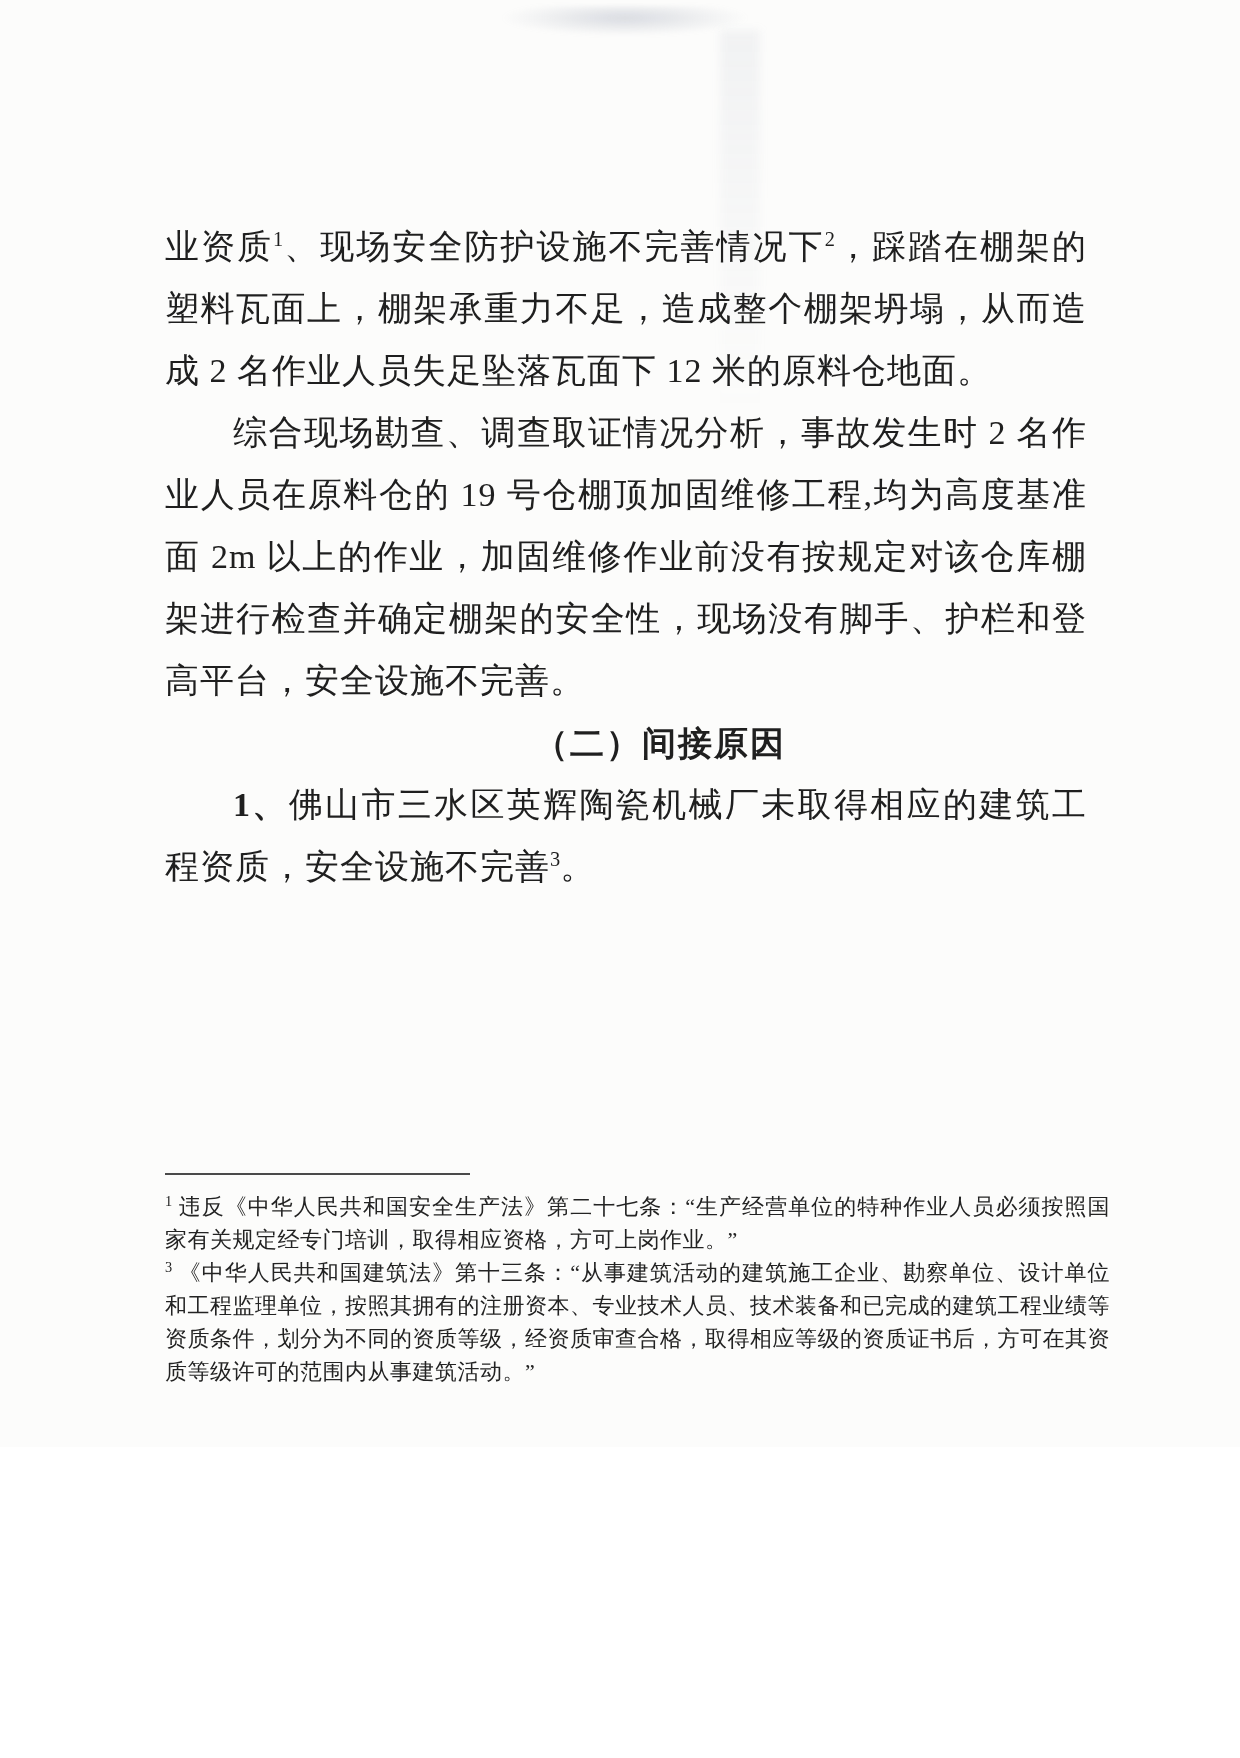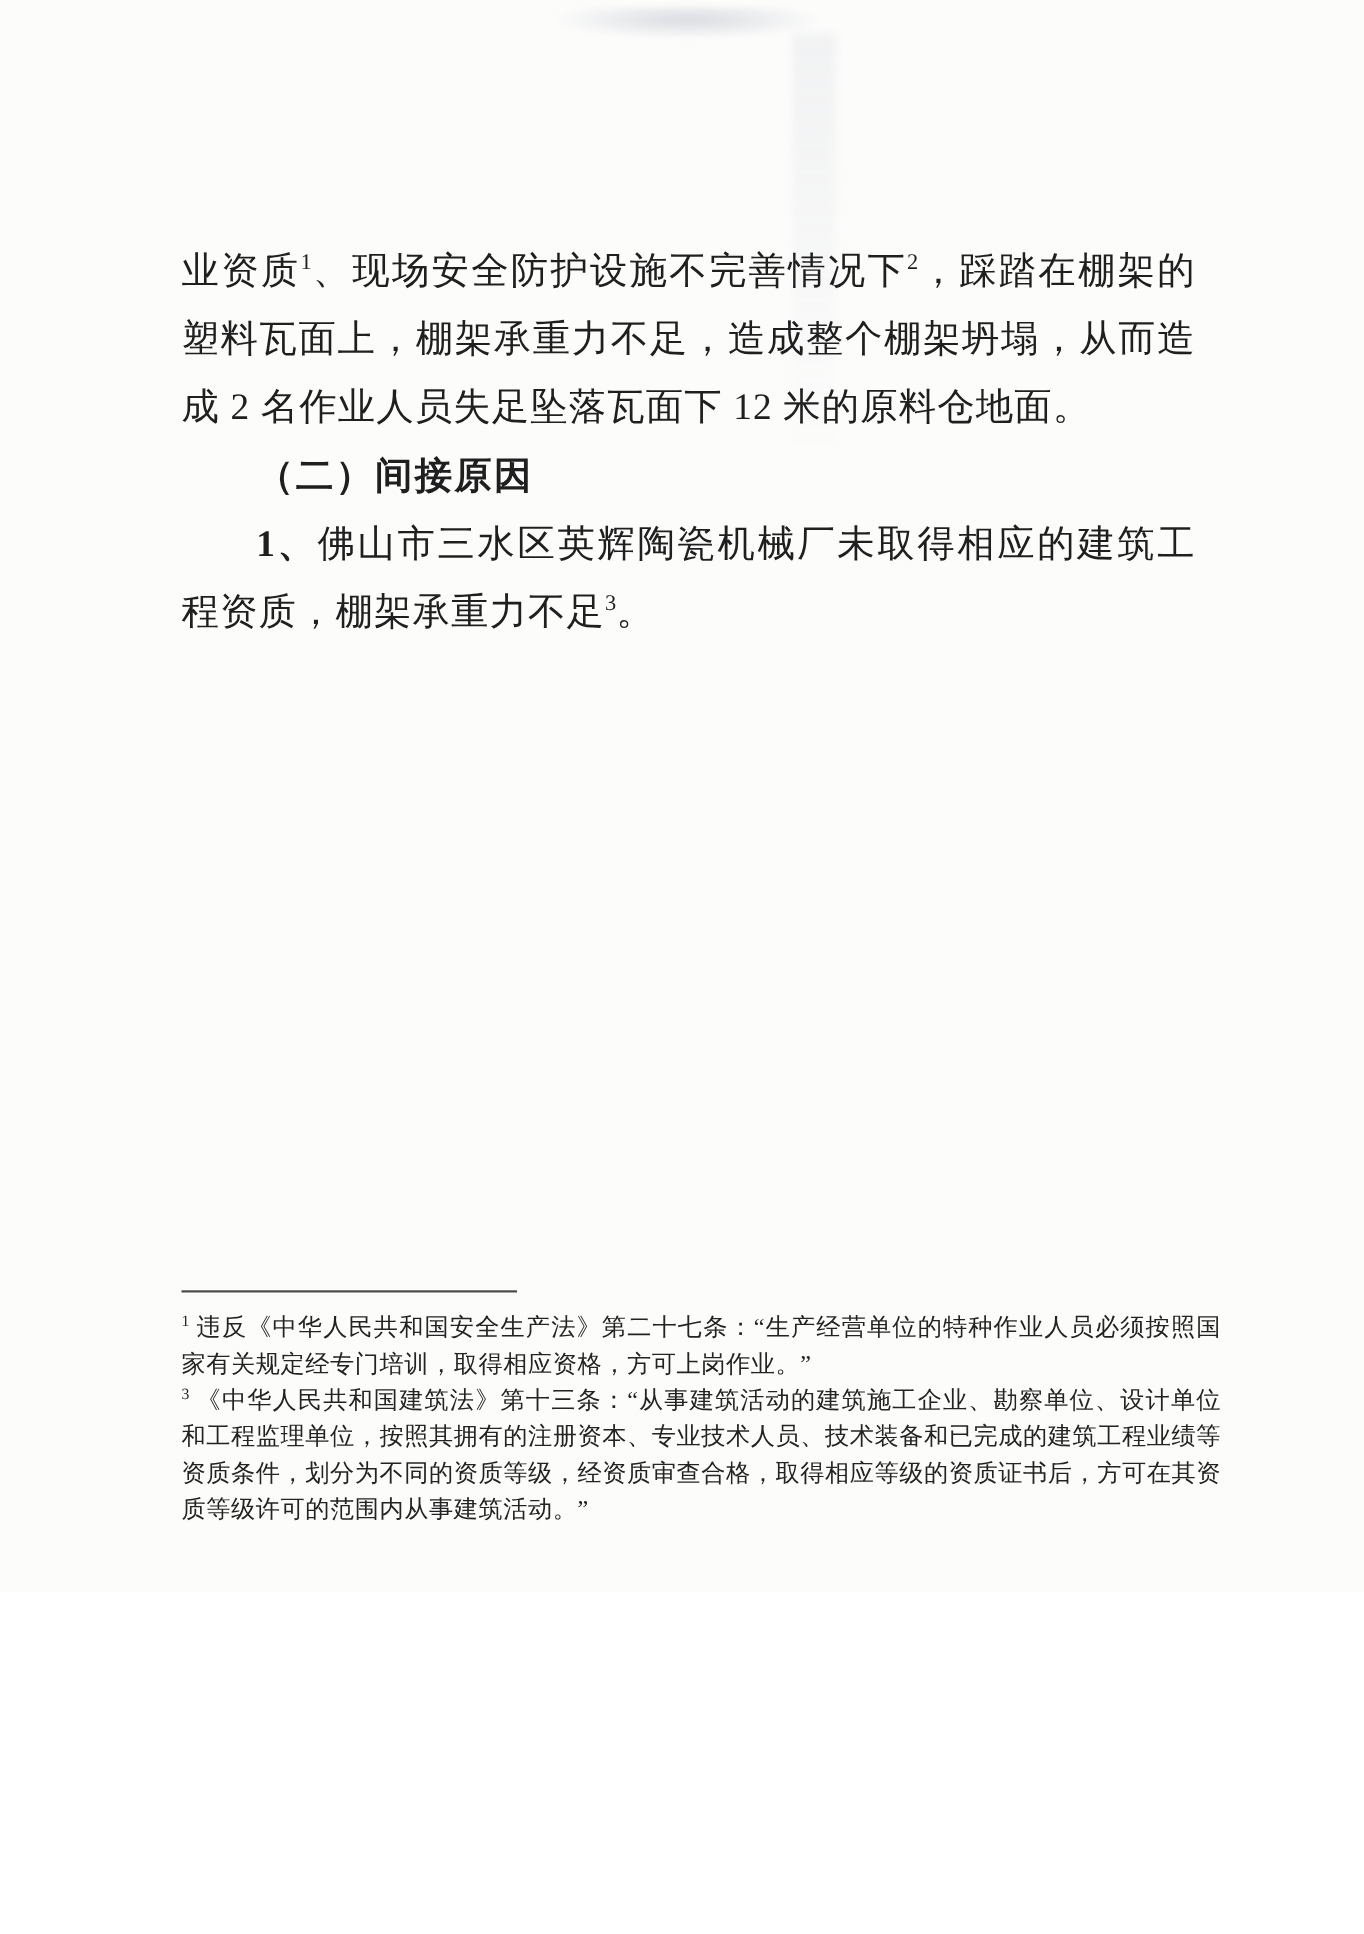--- a/index.html
+++ b/index.html
@@ -50,20 +50,21 @@
   }
   .indent { text-indent: 2em; }
   .heading {
     margin: 0;
     font-size: 34px;
     line-height: 62px;
     text-indent: 2em;
     font-weight: bold;
     font-family: "Liberation Sans", "DejaVu Sans", sans-serif;
     letter-spacing: 2px;
+    text-align: center;
   }
   .item-num {
     font-weight: bold;
     font-family: "Liberation Serif", "DejaVu Serif", serif;
   }
   sup.fnref {
     font-size: 0.60em;
     vertical-align: super;
     line-height: 0;
     letter-spacing: 0;
@@ -104,24 +105,25 @@
 
 <div class="page">
 
   <div class="smudge"></div>
   <div class="smudge-tail"></div>
 
   <main class="doc">
 
     <p class="body-p"><span>业资质</span><sup class="fnref">1</sup><span>、现场安全防护设施不完善情况下</span><sup class="fnref">2</sup><span>，踩踏在棚架的塑料瓦面上，棚架承重力不足，造成整个棚架坍塌，从而造成 2 名作业人员失足坠落瓦面下 12 米的原料仓地面。</span></p>
 
+    <p class="body-p indent">综合现场勘查、调查取证情况分析，事故发生时 2 名作业人员在原料仓的 19 号仓棚顶加固维修工程,均为高度基准面 2m 以上的作业，加固维修作业前没有按规定对该仓库棚架进行检查并确定棚架的安全性，现场没有脚手、护栏和登高平台，安全设施不完善。</p>
 
     <h3 class="heading">（二）间接原因</h3>
 
-    <p class="body-p indent"><span class="item-num">1、</span><span>佛山市三水区英辉陶瓷机械厂未取得相应的建筑工程资质，棚架承重力不足</span><sup class="fnref">3</sup><span>。</span></p>
+    <p class="body-p indent"><span class="item-num">1、</span><span>佛山市三水区英辉陶瓷机械厂未取得相应的建筑工程资质，安全设施不完善</span><sup class="fnref">3</sup><span>。</span></p>
 
 
   </main>
 
   <footer class="footnotes">
     <div class="fn-divider"></div>
 
     <p class="fn"><sup class="fnref">1</sup><span> 违反《中华人民共和国安全生产法》第二十七条：“生产经营单位的特种作业人员必须按照国家有关规定经专门培训，取得相应资格，方可上岗作业。”</span></p>
 
 

